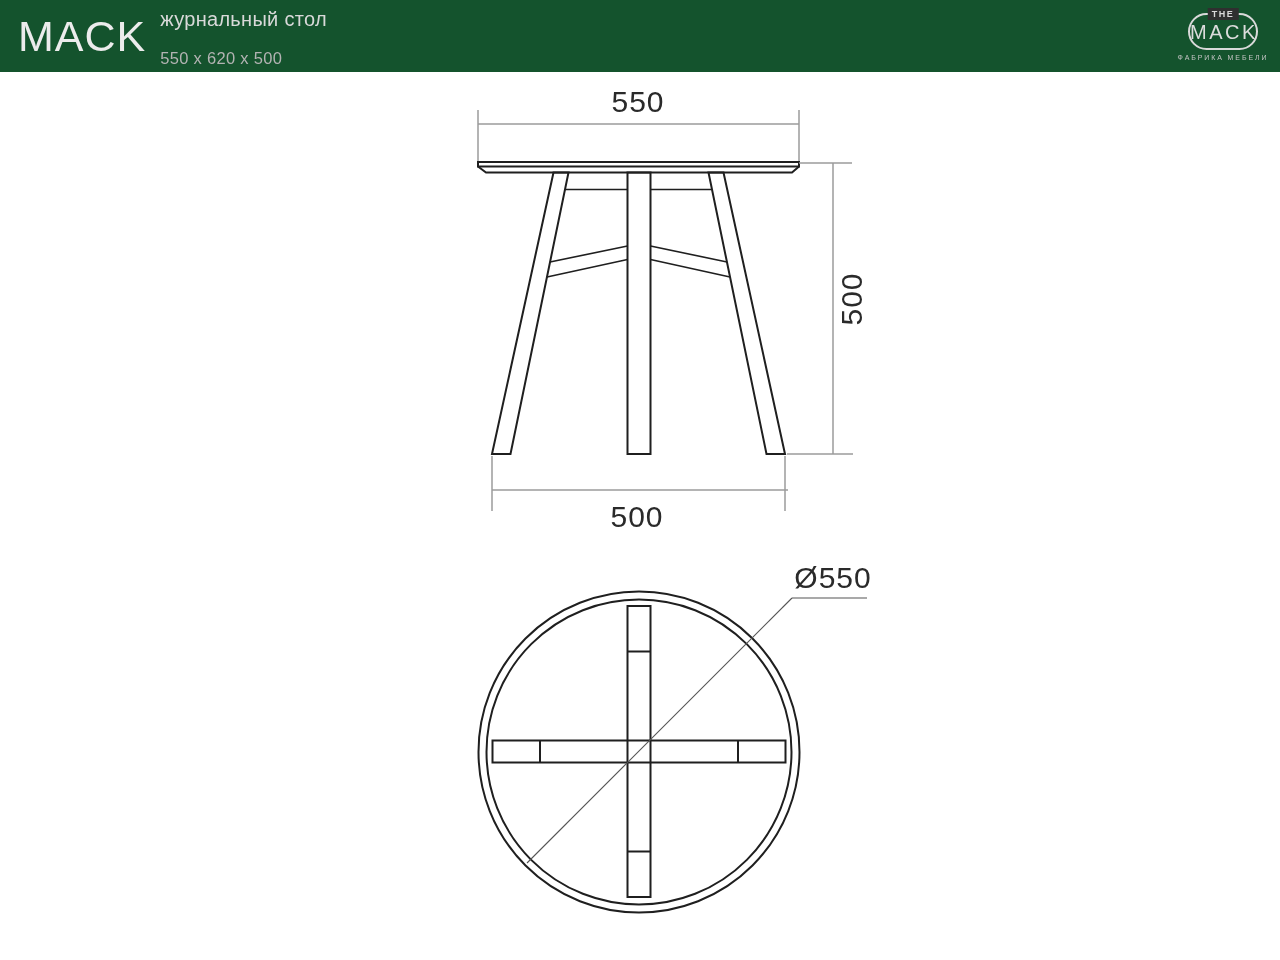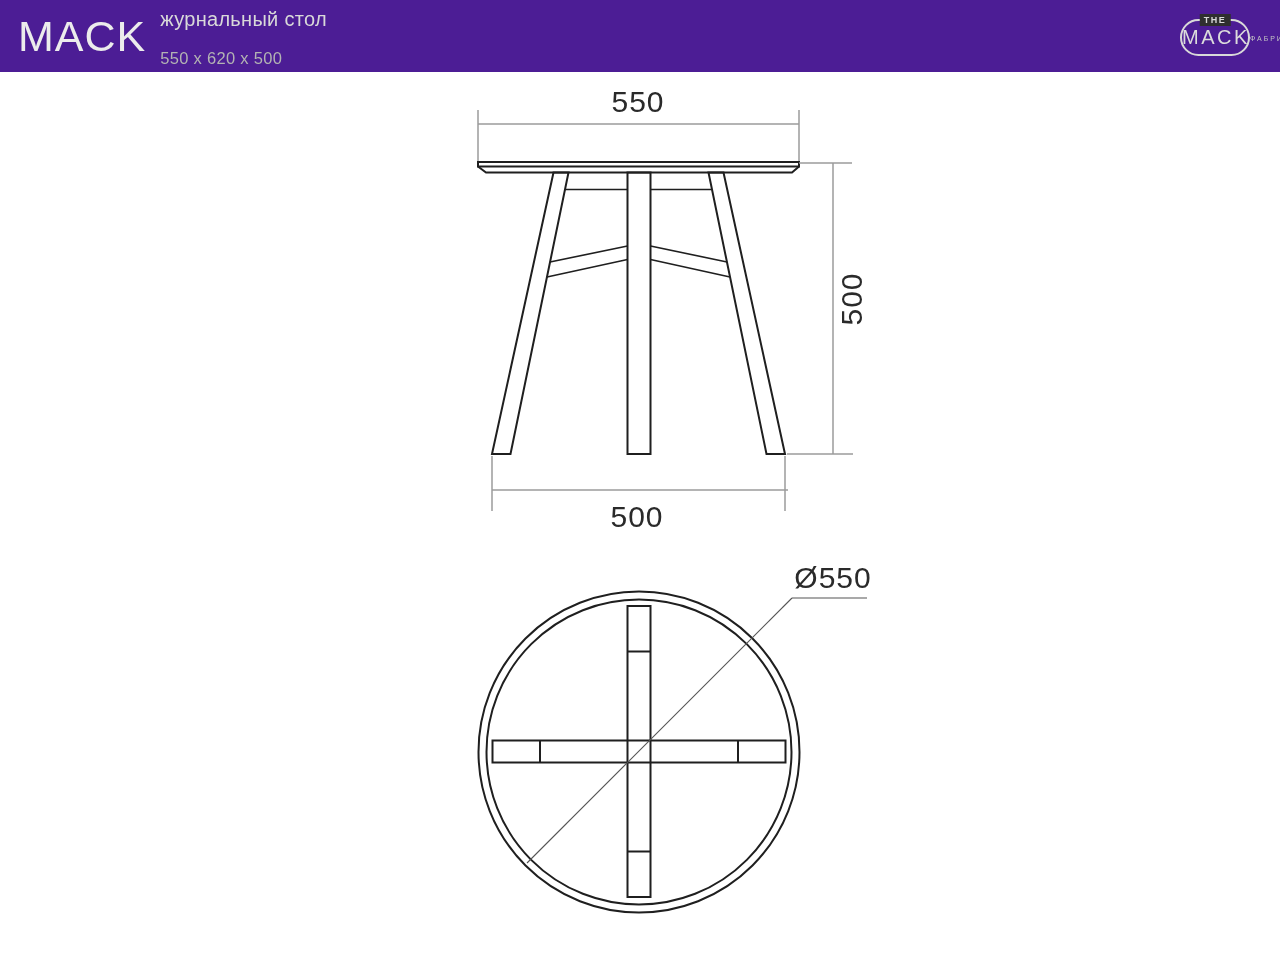--- a/index.html
+++ b/index.html
@@ -3,32 +3,32 @@
 <meta charset="utf-8">
 <style>
   html,body{margin:0;padding:0;background:#ffffff;}
   .stage{
     position:relative;width:1280px;height:960px;background:#ffffff;overflow:hidden;
     font-family:"Liberation Sans", sans-serif;
   }
   
   .header{
     position:absolute;top:0;left:0;width:1280px;height:72px;
-    background:#4c1d95;display:flex;align-items:center;box-sizing:border-box;
+    background:#14532d;display:flex;align-items:center;box-sizing:border-box;
   }
   .brand-title{
     margin-left:18px;font-size:43px;line-height:72px;font-weight:400;
     color:#ececec;letter-spacing:1px;white-space:nowrap;
   }
   .brand-sub{margin-left:14px;margin-top:3px;display:flex;flex-direction:column;gap:19px;}
   .brand-sub .type{font-size:20px;color:#d9d9d9;letter-spacing:.3px;line-height:22px;}
   .brand-sub .dims{font-size:16.5px;color:#b3b3b3;letter-spacing:.3px;line-height:19px;}
   .header-spacer{flex:1;}
   
-  .logo{margin-right:14px;display:flex;flex-direction:row;align-items:center;width:86px;}
+  .logo{margin-right:14px;display:flex;flex-direction:column;align-items:center;width:86px;}
   .logo-stadium{
     position:relative;width:66px;height:33px;border:2px solid #d9d9d9;border-radius:19px;
     display:flex;align-items:center;justify-content:center;margin-top:2px;
   }
   .logo-the{
     position:absolute;top:-7px;left:50%;transform:translateX(-50%);
     background:#2f2f2f;padding:0 4px;font-size:9px;font-weight:700;
     letter-spacing:1.5px;color:#d9d9d9;line-height:12px;
   }
   .logo-main{font-size:20px;font-weight:400;letter-spacing:2.5px;color:#dcdcdc;padding-left:2px;margin-top:1px;}

